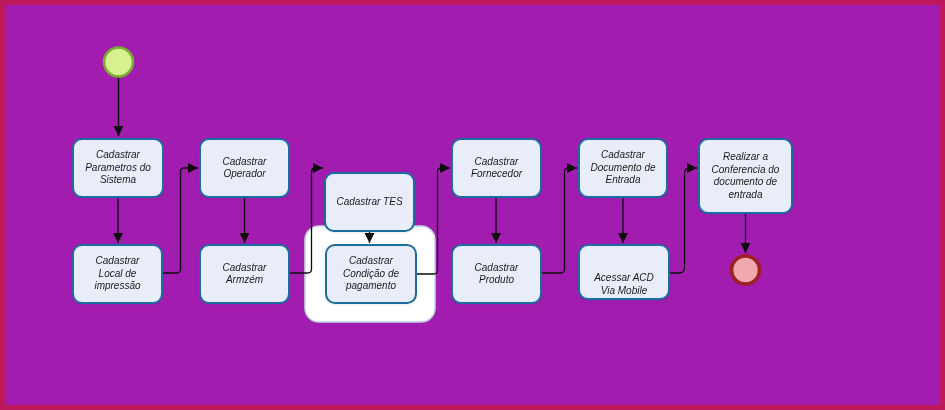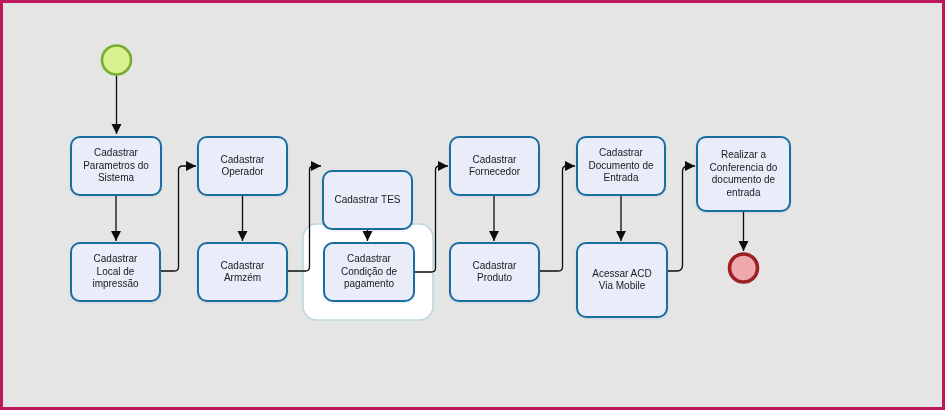--- a/index.html
+++ b/index.html
@@ -5,24 +5,25 @@
   html, body {
     margin: 0;
     padding: 0;
     background: #ffffff;
     font-family: "Liberation Sans", "DejaVu Sans", sans-serif;
   }
   .canvas {
     position: relative;
     width: 945px;
     height: 410px;
-    background: #e5e5e5;
-    border: 3px solid #be185d;
+    background: #a21caf;
+    border: 5px solid #be185d;
     box-sizing: border-box;
     overflow: hidden;
+    font-style: italic;
   }
   .layer {
     position: absolute;
     left: 0;
     top: 0;
   }
   .connector {
     stroke: var(--connector, #000);
     stroke-width: 1.3;
     fill: none;
@@ -136,18 +137,18 @@
   </div>
   <div class="task" style="left:320px; top:239px; width:92px; height:60px;">
     <span class="task-label">Cadastrar
 Condição de
 pagamento</span>
   </div>
   <div class="task" style="left:446px; top:239px; width:91px; height:60px;">
     <span class="task-label">Cadastrar
 Produto</span>
   </div>
-  <div class="task" style="left:573px; top:239px; width:92px; height:76px;">
+  <div class="task" style="left:573px; top:239px; width:92px; height:56px;align-items:flex-end;">
     <span class="task-label">Acessar ACD
 Via Mobile</span>
   </div>
 
 </div>
 
 </body></html>

